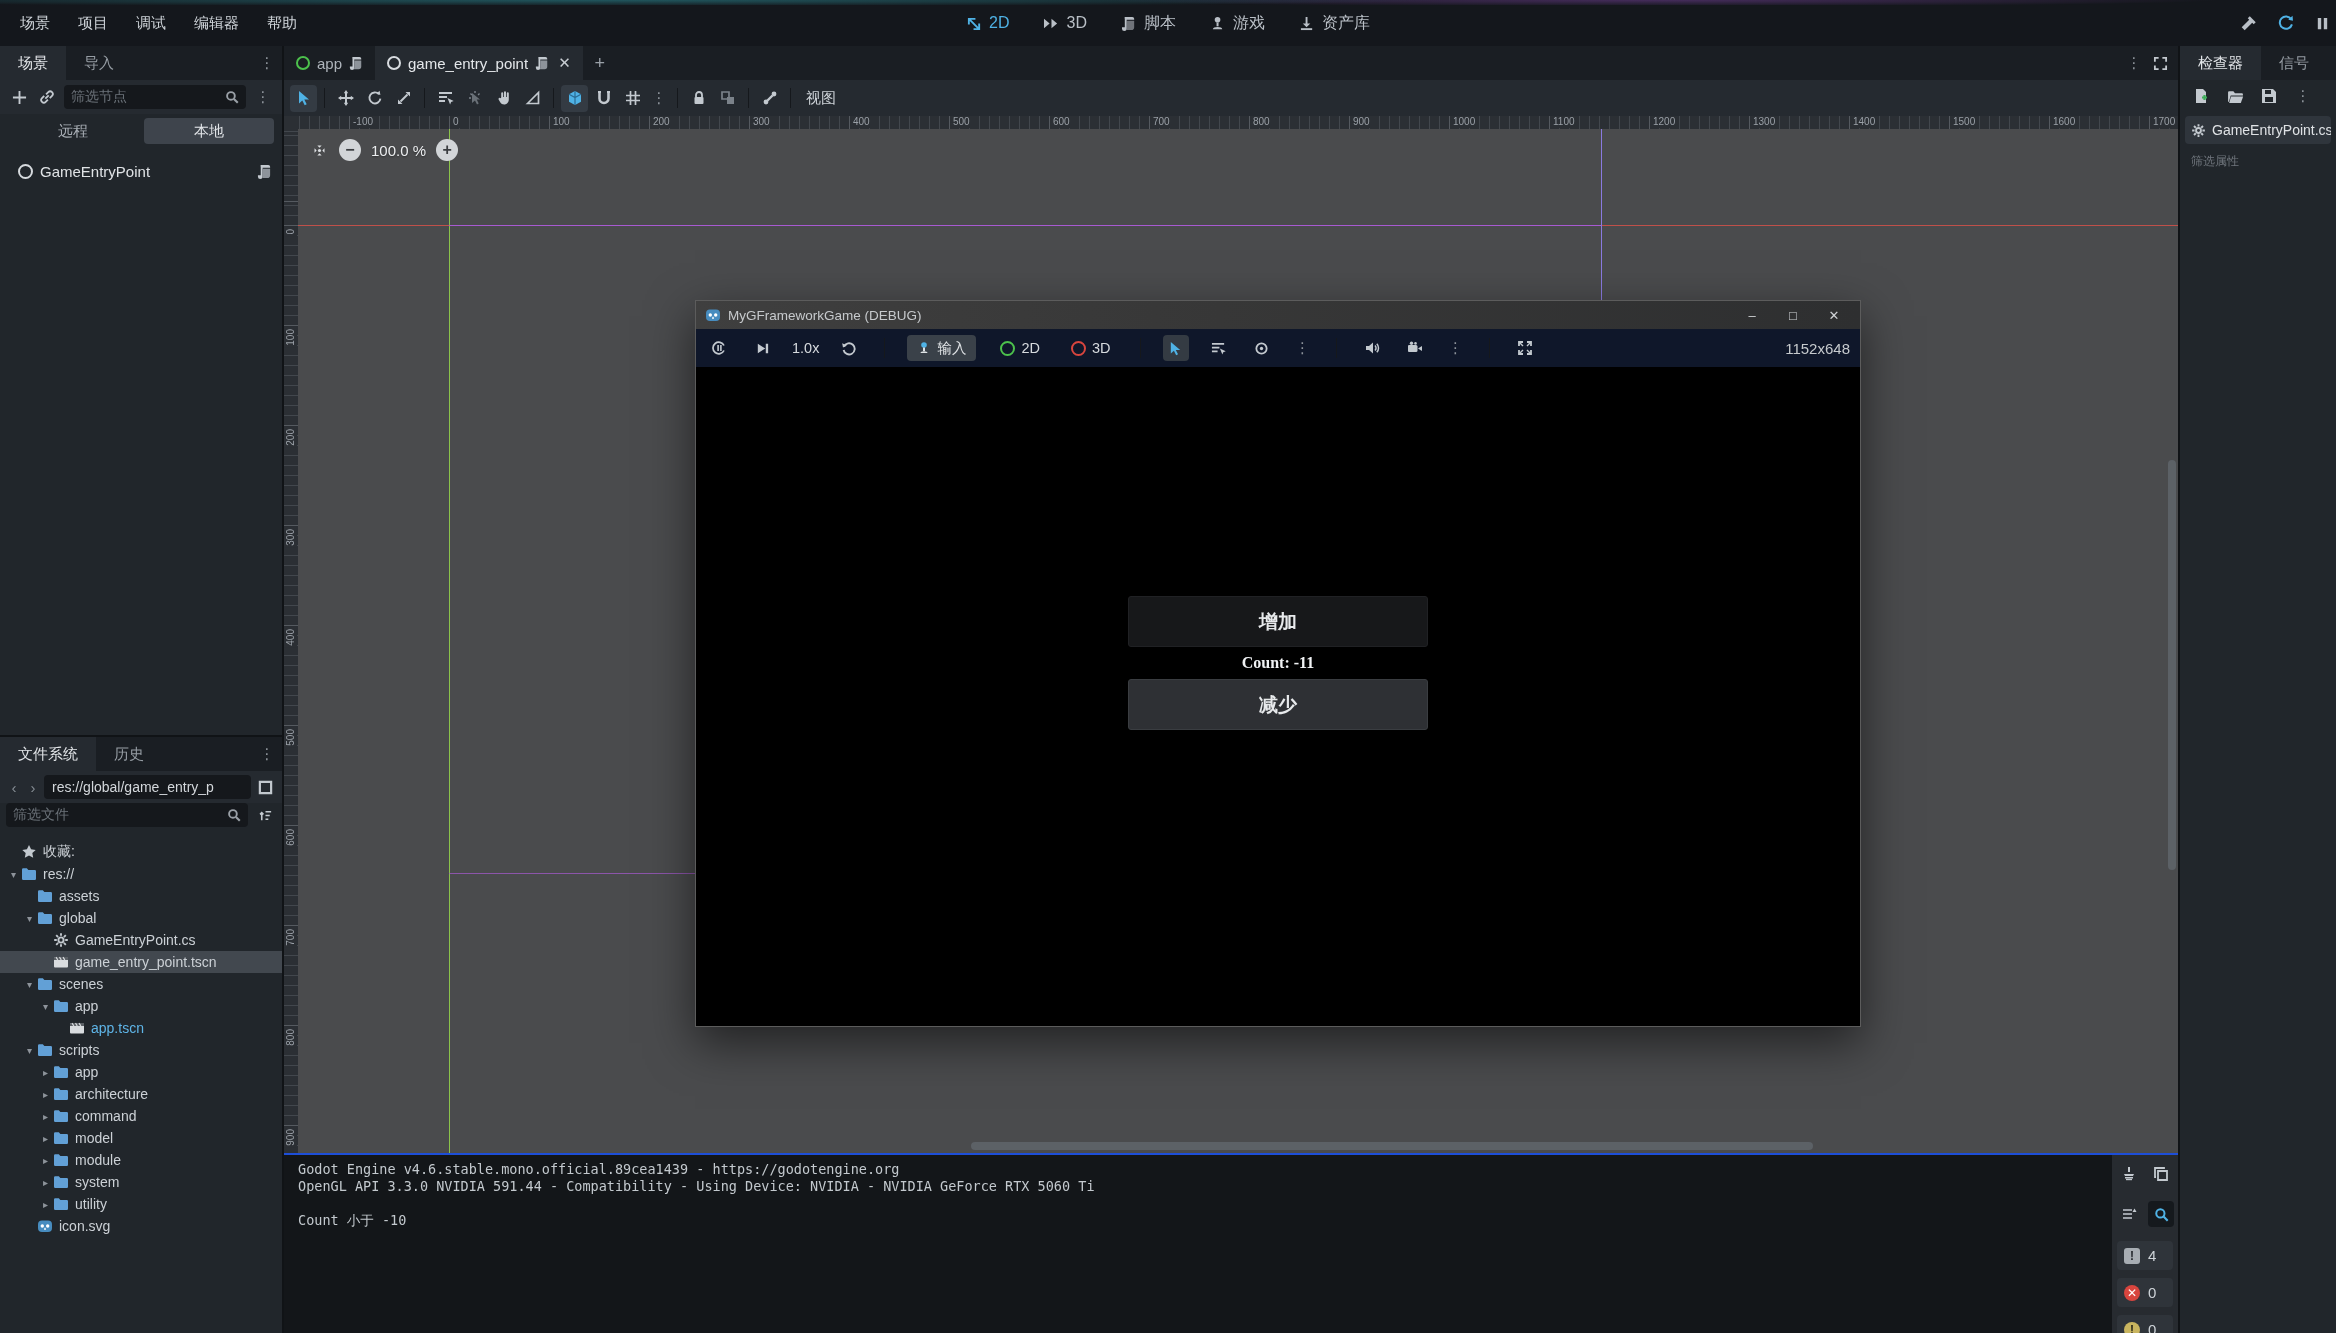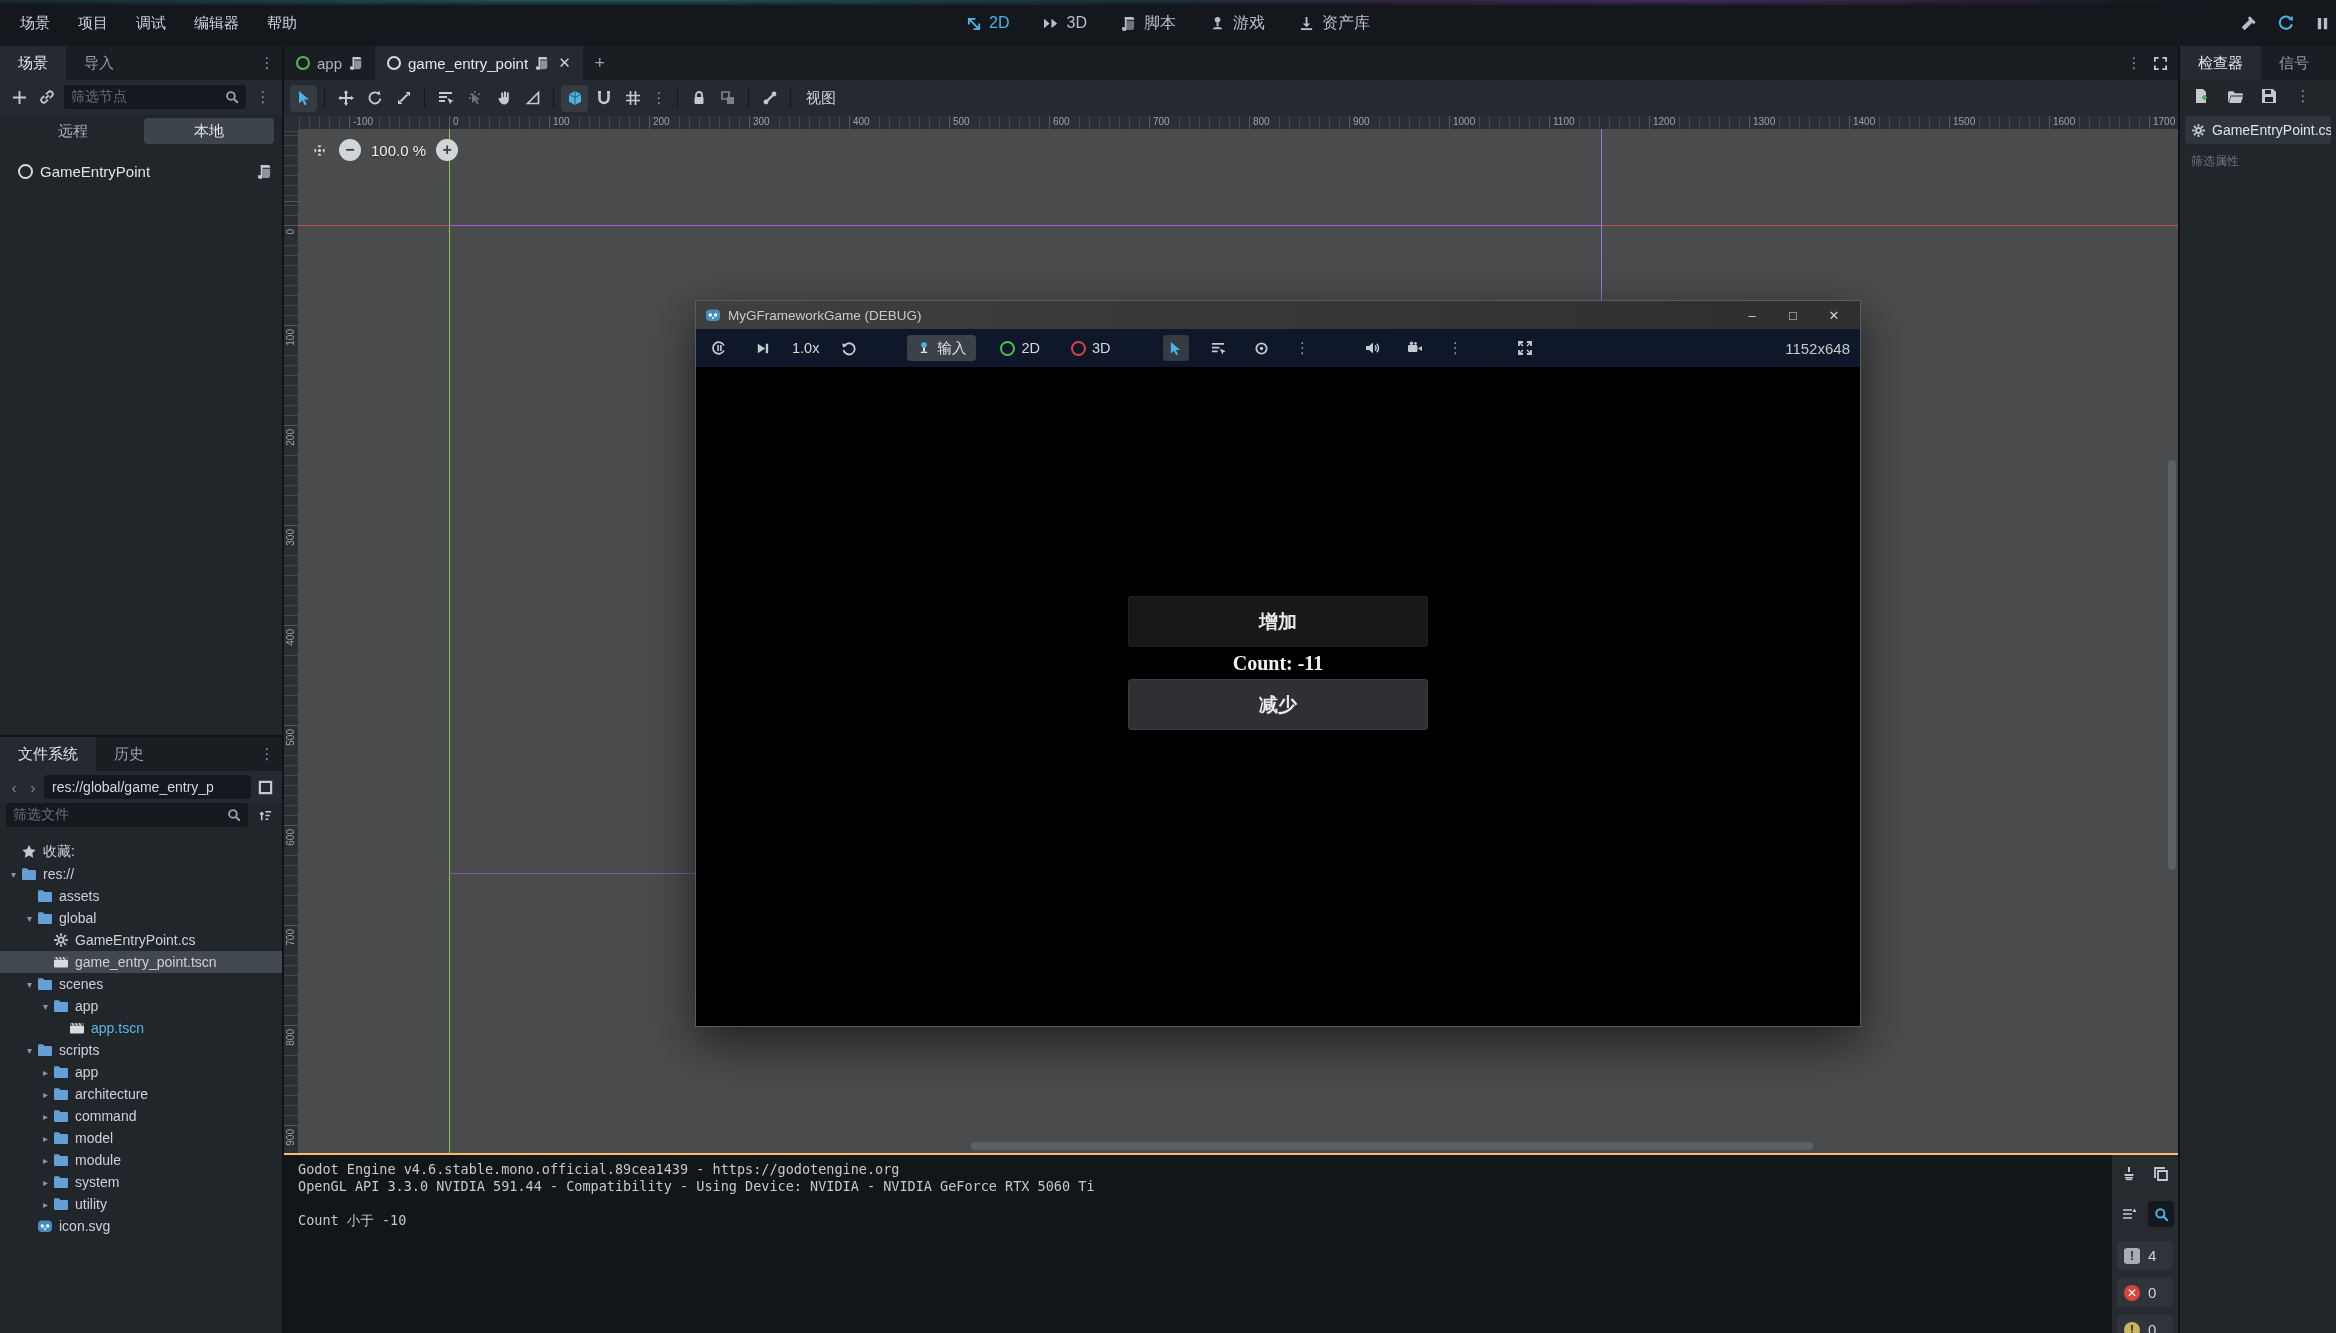--- a/index.html
+++ b/index.html
@@ -112,24 +112,24 @@
   #gwin-toolbar .label{font-size:14.5px;color:#d6dade;}
   #input-toggle{height:26px;border-radius:4px;background:#3a4149;display:flex;align-items:center;gap:6px;padding:0 10px;color:#e2e5e8;font-size:14.5px;}
   .modebtn{display:flex;align-items:center;gap:6px;padding:0 7px;height:26px;}
   .ring2{width:11px;height:11px;border-radius:50%;flex:none;}
   #gwin-res{margin-left:auto;font-size:15px;color:#c6cacd;}
   #gwin-content{flex:1;background:#000000;position:relative;font-family:Liberation Serif, serif;}
   #counter{position:absolute;left:50%;transform:translateX(-50%);top:229px;width:300px;display:flex;flex-direction:column;}
   .gbtn{height:49px;display:flex;align-items:center;justify-content:center;font-size:19px;font-weight:700;color:#e8eaec;border-radius:3px;}
   #btn-inc{background:#17181a;border:1px solid #202124;}
   #btn-dec{background:#2e3034;border:1px solid #3a3d41;}
-  #count-label{height:32px;display:flex;align-items:center;justify-content:center;font-size:20px;font-weight:700;color:#f0f2f4;}
-
-  
-  #center-bottom{height:178px;flex:none;display:flex;border-top:2px solid #fdba74;}
+  #count-label{height:32px;display:flex;align-items:center;justify-content:center;font-size:16px;font-weight:700;color:#f0f2f4;}
+
+  
+  #center-bottom{height:178px;flex:none;display:flex;border-top:2px solid #1d4ed8;}
   #output-log{flex:1;background:#131619;padding:6px 0 0 14px;font-family:"DejaVu Sans Mono","Liberation Mono",monospace;font-size:13.5px;color:#c3c9ce;overflow:hidden;}
   .log-line{height:17px;line-height:17px;white-space:pre;}
   #output-side{width:66px;flex:none;background:#272b30;display:flex;flex-direction:column;align-items:center;padding-top:6px;}
   .side-pair{display:flex;gap:6px;}
   .sbtn{width:26px;height:26px;border-radius:4px;display:flex;align-items:center;justify-content:center;color:#c3c9cf;}
   .sbtn.search-on{background:#15191d;color:#4fb2e5;}
   .hr{width:48px;height:1px;background:#3a3f45;margin:7px 0;}
   .badge{width:56px;height:29px;border-radius:4px;background:#2f343a;display:flex;align-items:center;gap:8px;padding:0 7px;margin-bottom:8px;box-sizing:border-box;}
   .badge .cnt{font-size:15px;color:#ced3d8;}
   .bicon{width:16px;height:16px;border-radius:3px;display:flex;align-items:center;justify-content:center;font-size:12px;font-weight:700;flex:none;}

